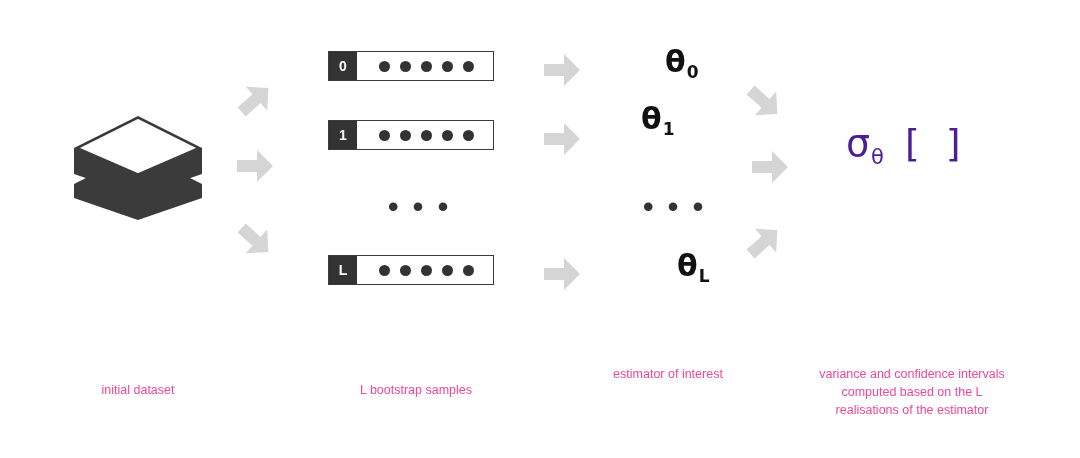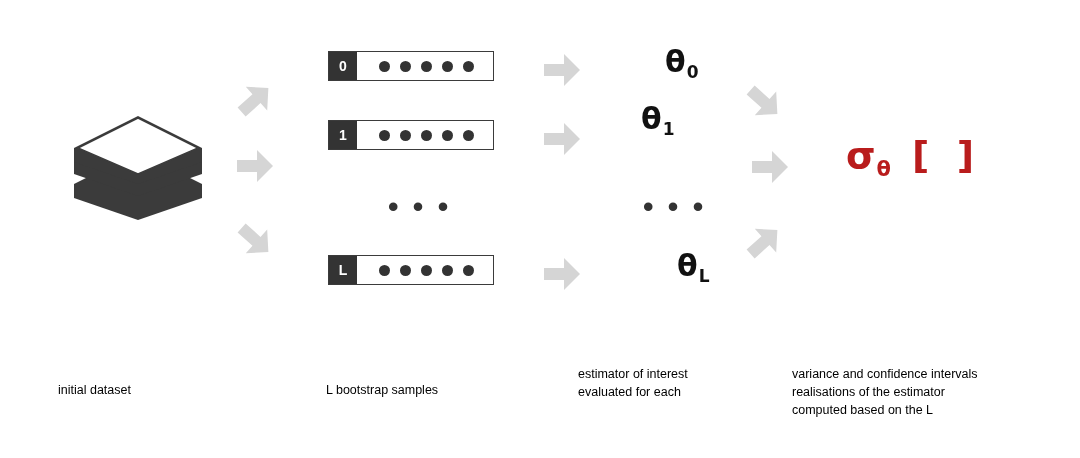--- a/index.html
+++ b/index.html
@@ -85,25 +85,25 @@
     font-size: 17px;
     vertical-align: baseline;
     position: relative;
     top: 6px;
     left: 1px;
   }
 
   
   #sigma-result {
     left: 846px;
-    top: 136px;
+    top: 124px;
     font-family: "DejaVu Sans", sans-serif;
     font-size: 38px;
-    font-weight: bold;
-    color: #b91c1c;
+    font-weight: normal;
+    color: #4c1d95;
     line-height: 1;
     white-space: nowrap;
   }
   #sigma-result .sub {
     font-size: 21px;
     position: relative;
     top: 8px;
     left: 1px;
   }
   #sigma-result .brackets {
@@ -129,21 +129,22 @@
     width: 44px;
     height: 44px;
   }
   .arrow svg { display: block; width: 100%; height: 100%; }
 
   
   .caption {
     position: absolute;
     font-family: "Liberation Sans", sans-serif;
     font-size: 12.5px;
-    color: #000000;
+    color: #ec4899;
+    text-align: center;
     line-height: 1.45;
   }
 </style>
 </head>
 <body>
 
 <div id="canvas">
 
   <div class="abs" id="dataset-stack">
     <svg viewBox="0 0 140 108" width="140" height="108" aria-hidden="true">
@@ -258,22 +259,21 @@
   <div class="caption" style="left:326px; top:381px; width:180px;">
     <div>L bootstrap samples</div>
   </div>
 
   <div class="caption" style="left:58px; top:381px; width:160px;">
     <div>initial dataset</div>
   </div>
 
   <div class="caption" style="left:578px; top:365px; width:180px;">
     <div>estimator of interest</div>
-    <div>evaluated for each</div>
   </div>
 
   <div class="caption" style="left:792px; top:365px; width:240px;">
     <div>variance and confidence intervals</div>
+    <div>computed based on the L</div>
     <div>realisations of the estimator</div>
-    <div>computed based on the L</div>
   </div>
 
 </div>
 
 </body></html>

